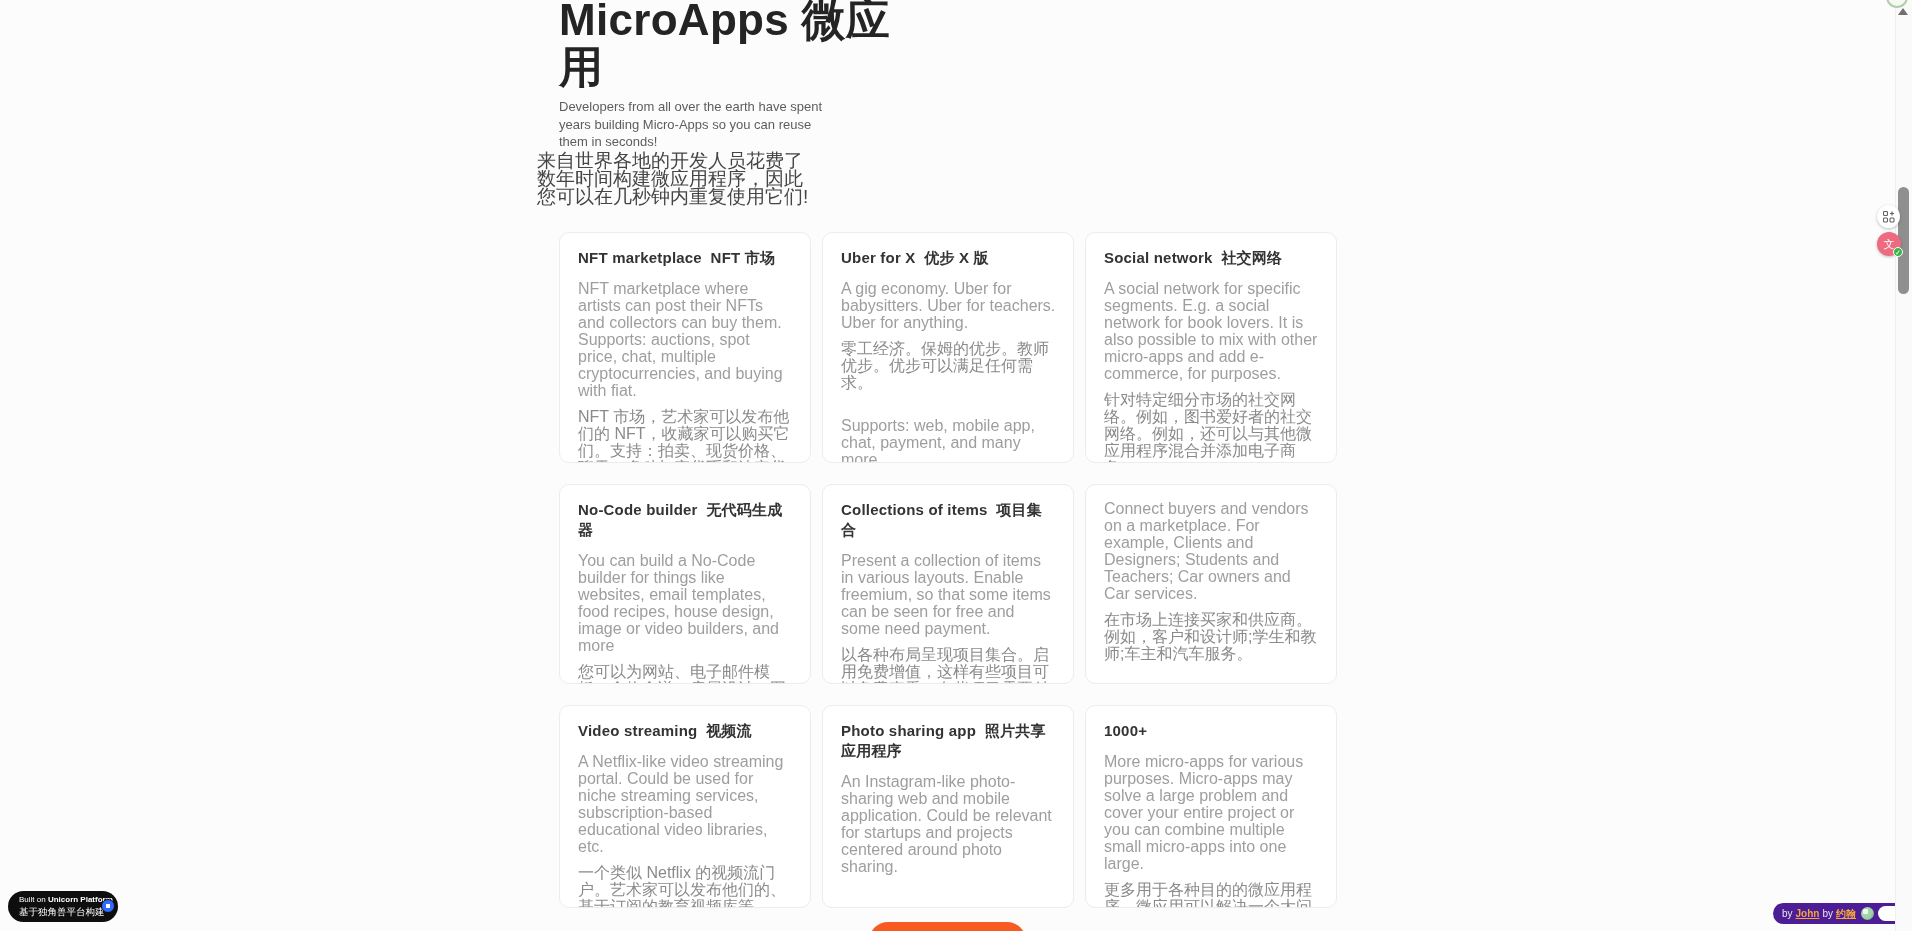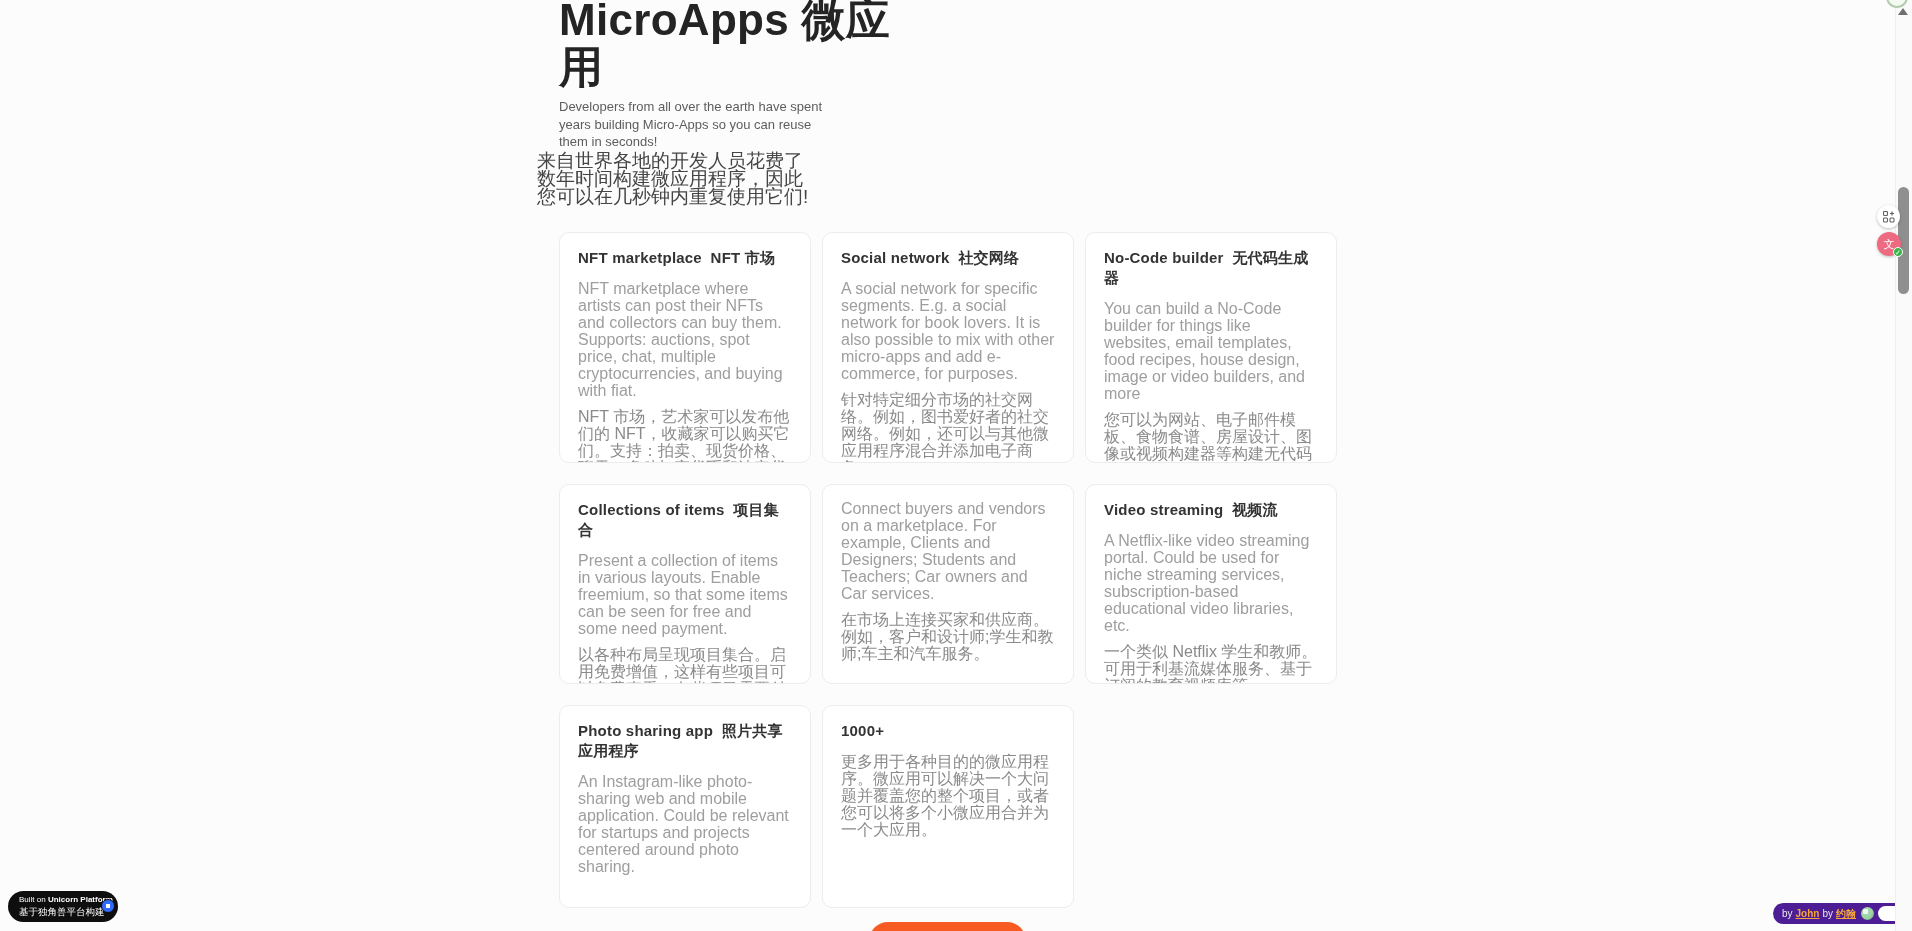--- a/index.html
+++ b/index.html
@@ -143,20 +143,27 @@
   <p class="intro-zh">来自世界各地的开发人员花费了数年时间构建微应用程序，因此您可以在几秒钟内重复使用它们!</p>
 
   <div class="cards-grid">
 
     <div class="card">
       <h3>NFT marketplace  NFT 市场</h3>
       <p class="en">NFT marketplace where artists can post their NFTs and collectors can buy them. Supports: auctions, spot price, chat, multiple cryptocurrencies, and buying with fiat.</p>
       <p class="zh">NFT 市场，艺术家可以发布他们的 NFT，收藏家可以购买它们。支持：拍卖、现货价格、聊天、多种加密货币和法定货币购买。</p>
     </div>
 
+    <div class="card">
+      <h3>Uber for X  优步 X 版</h3>
+      <p class="en">A gig economy. Uber for babysitters. Uber for teachers. Uber for anything.</p>
+      <p class="zh">零工经济。保姆的优步。教师优步。优步可以满足任何需求。</p>
+      <p class="en gap">Supports: web, mobile app, chat, payment, and many more.</p>
+      <p class="zh">支持：网络、移动应用程序、聊天、支付等等。</p>
+    </div>
 
     <div class="card">
       <h3>Social network  社交网络</h3>
       <p class="en">A social network for specific segments. E.g. a social network for book lovers. It is also possible to mix with other micro-apps and add e-commerce, for purposes.</p>
       <p class="zh">针对特定细分市场的社交网络。例如，图书爱好者的社交网络。例如，还可以与其他微应用程序混合并添加电子商务。</p>
     </div>
 
     <div class="card">
       <h3>No-Code builder  无代码生成器</h3>
       <p class="en">You can build a No-Code builder for things like websites, email templates, food recipes, house design, image or video builders, and more</p>
@@ -170,30 +177,31 @@
     </div>
 
     <div class="card">
       <p class="en">Connect buyers and vendors on a marketplace. For example, Clients and Designers; Students and Teachers; Car owners and Car services.</p>
       <p class="zh">在市场上连接买家和供应商。例如，客户和设计师;学生和教师;车主和汽车服务。</p>
     </div>
 
     <div class="card">
       <h3>Video streaming  视频流</h3>
       <p class="en">A Netflix-like video streaming portal. Could be used for niche streaming services, subscription-based educational video libraries, etc.</p>
-      <p class="zh">一个类似 Netflix 学生和教师。可用于利基流媒体服务、基于订阅的教育视频库等。</p>
+      <p class="zh">一个类似 Netflix 的视频流门户。艺术家可以发布他们的、基于订阅的教育视频库等。</p>
     </div>
 
     <div class="card">
       <h3>Photo sharing app  照片共享应用程序</h3>
       <p class="en">An Instagram-like photo-sharing web and mobile application. Could be relevant for startups and projects centered around photo sharing.</p>
     </div>
 
     <div class="card">
       <h3>1000+</h3>
+      <p class="en">More micro-apps for various purposes. Micro-apps may solve a large problem and cover your entire project or you can combine multiple small micro-apps into one large.</p>
       <p class="zh">更多用于各种目的的微应用程序。微应用可以解决一个大问题并覆盖您的整个项目，或者您可以将多个小微应用合并为一个大应用。</p>
     </div>
 
   </div>
 
   <button class="cta-button"></button>
 
   <div class="built-badge">
     <div class="l1"><span>Built on </span><b>Unicorn Platform</b></div>
     <div class="l2">基于独角兽平台构建</div>

